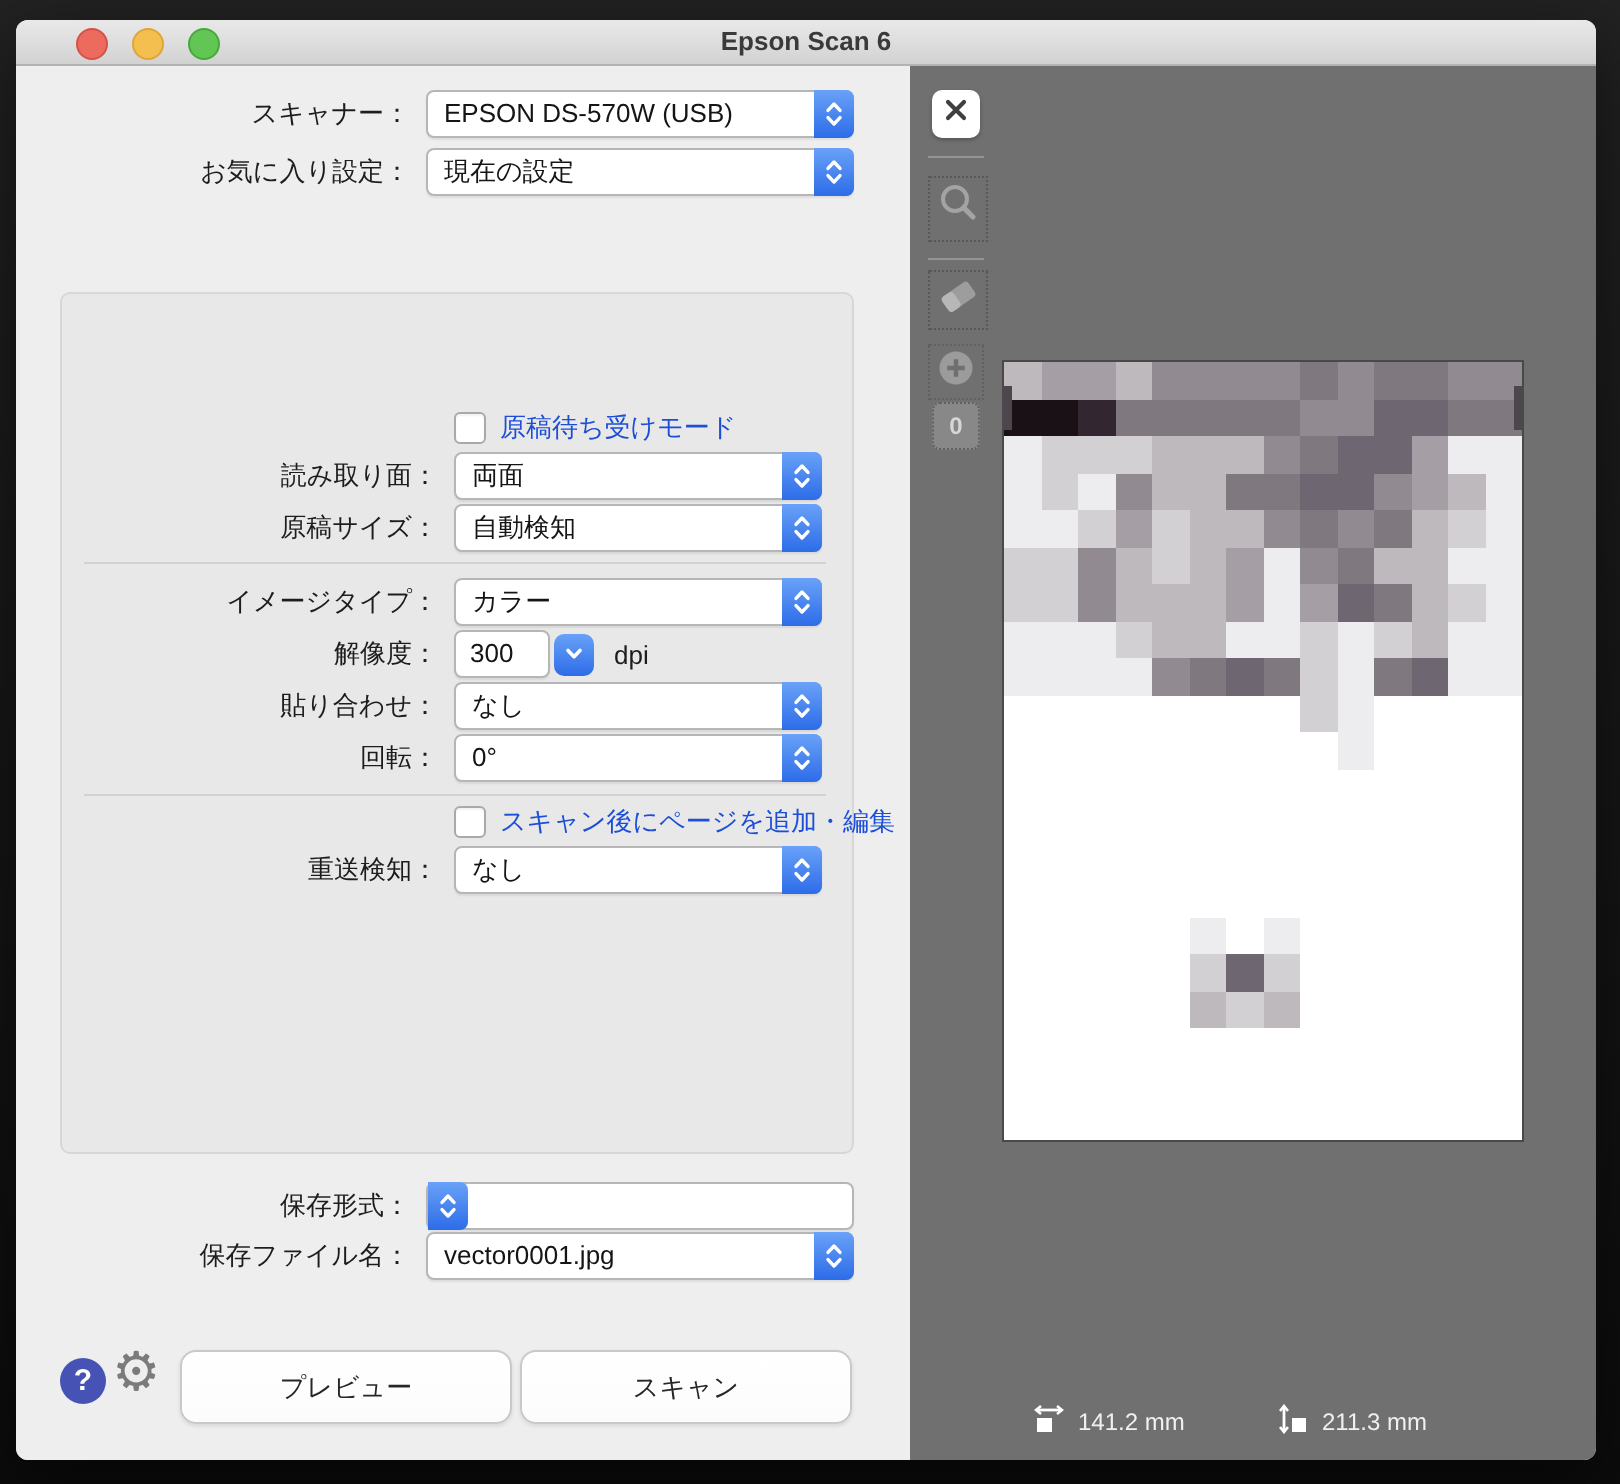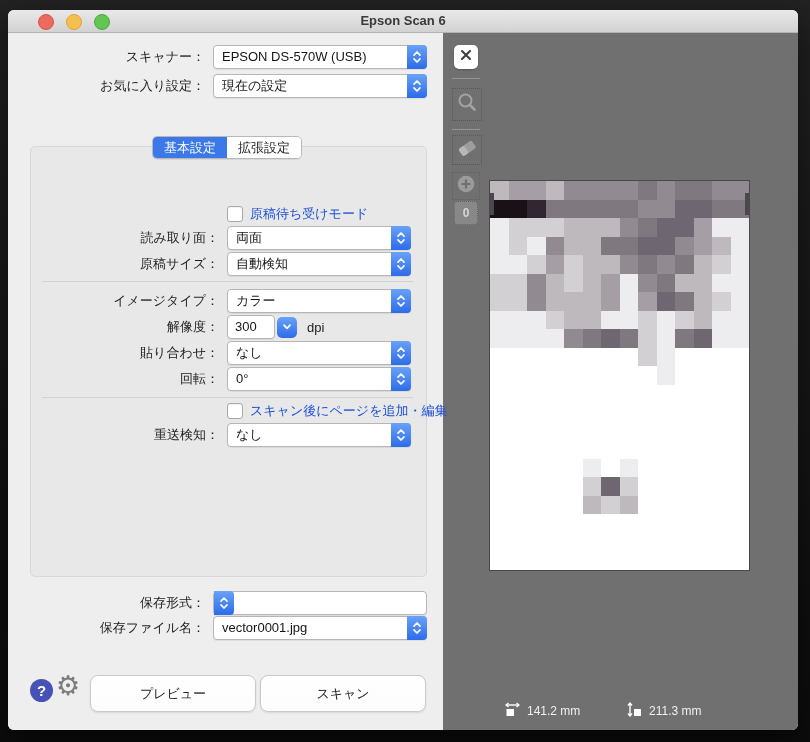--- a/index.html
+++ b/index.html
@@ -25,21 +25,21 @@
   .title{
     position:absolute;left:0;right:0;top:3px;text-align:center;
     font-size:13px;font-weight:600;color:var(--titlebar_text);
   }
   .tl{position:absolute;top:4px;width:14px;height:14px;border-radius:50%;}
   .tl.red{left:30px;background:#ec6a5e;border:1px solid #d55249;}
   .tl.yellow{left:58px;background:#f5bf4f;border:1px solid #dda635;}
   .tl.green{left:86px;background:#62c655;border:1px solid #4aa73c;}
   
   .content{display:flex;height:697px;}
-  .left{width:435px;position:relative;background:#eeeeee;flex:none;}
+  .left{width:435px;position:relative;background:#eeeeee;flex:none;padding-left:12px;}
   .right{flex:1;position:relative;background:var(--panel_gray);}
   
   .row{position:absolute;left:0;display:flex;align-items:center;height:22px;font-size:13px;}
   .lbl{text-align:right;margin-right:8px;color:#1d1d1d;white-space:nowrap;flex:none;}
   .outer .lbl{width:197px;}
   .inner .lbl{width:211px;}
   .dd{
     display:flex;align-items:stretch;height:22px;background:#fff;
     border:1px solid #b6b6b6;border-radius:4px;
     box-shadow:0 1px 1px rgba(0,0,0,.07);flex:none;
@@ -168,24 +168,20 @@
           <span class="ddval">現在の設定</span>
           <span class="cap">
               <svg width="10" height="14" viewBox="0 0 10 14">
                 <path d="M2 5.2 5 2 8 5.2" fill="none" stroke="#fff" stroke-width="1.7" stroke-linecap="round" stroke-linejoin="round"></path>
                 <path d="M2 8.8 5 12 8 8.8" fill="none" stroke="#fff" stroke-width="1.7" stroke-linecap="round" stroke-linejoin="round"></path>
               </svg>
             </span>
         </div>
       </div>
 
-      <div class="tabs">
-        <div class="tab sel">基本設定</div>
-        <div class="tab">拡張設定</div>
-      </div>
 
       <div class="groupbox"></div>
       <div class="divider" style="top:248px"></div>
       <div class="divider" style="top:364px"></div>
 
 
       <div class="cbrow" style="left:219px;top:173px">
         <span class="cb"></span>
         <span class="cbl">原稿待ち受けモード</span>
       </div>

